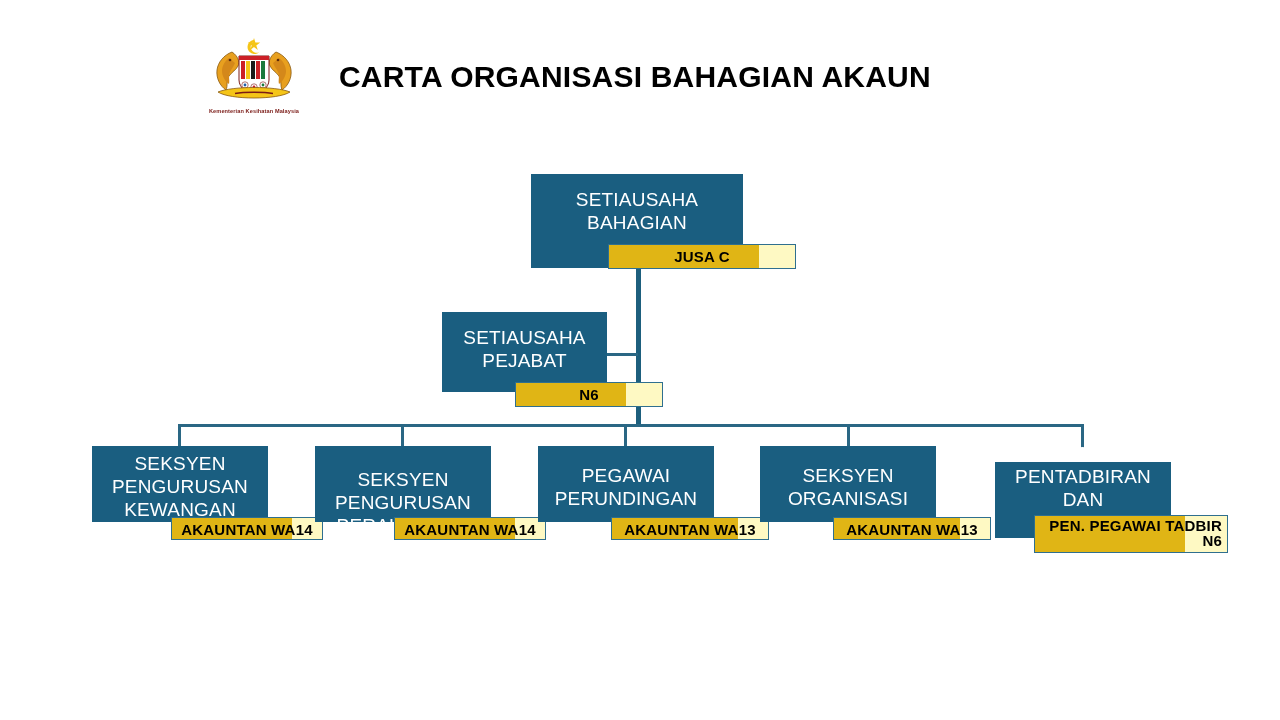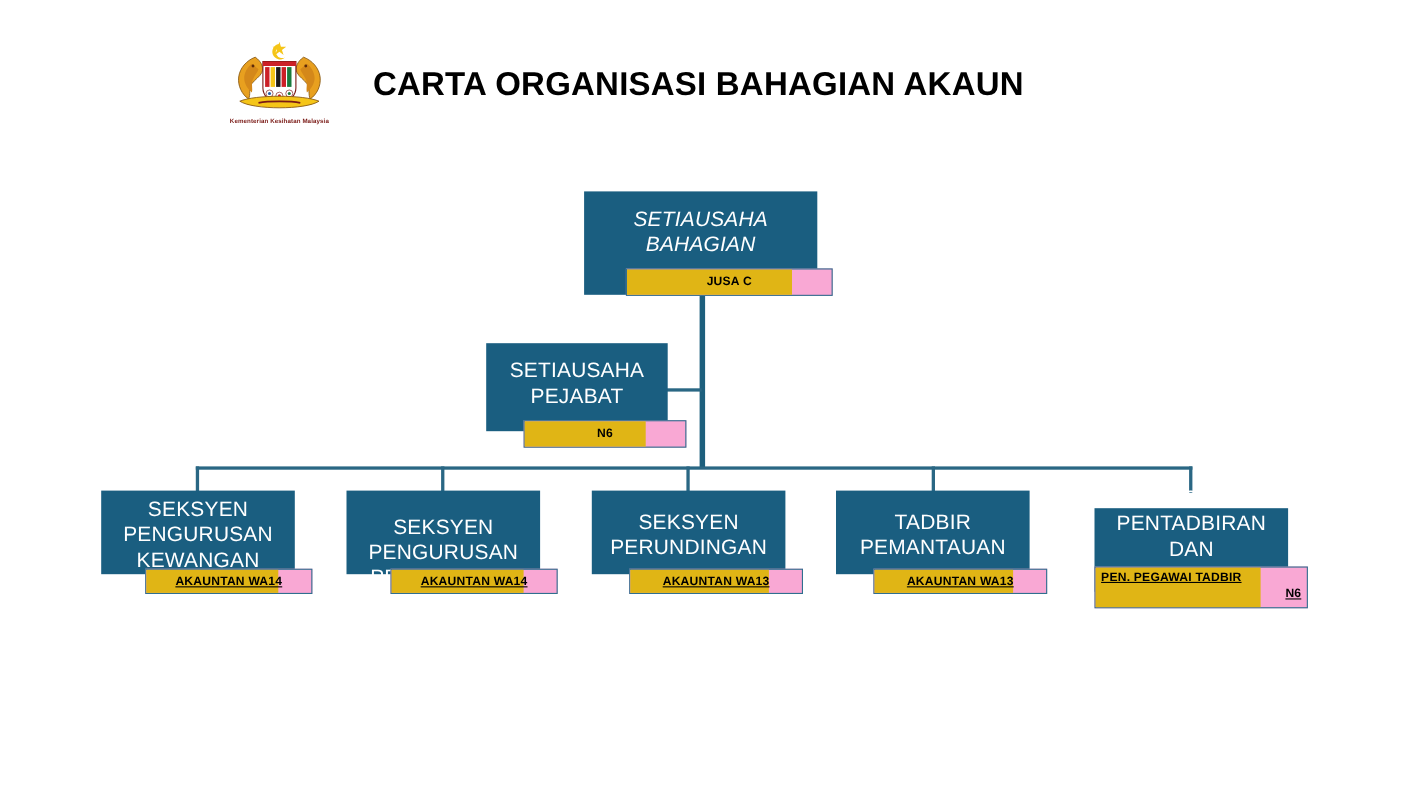--- a/index.html
+++ b/index.html
@@ -82,61 +82,62 @@
     display: block;
     width: 100%;
     font-size: 19px;
     line-height: 23px;
     font-weight: normal;
     color: #ffffff;
     letter-spacing: 0.2px;
   }
   .badge {
     position: absolute;
-    background: #f9a8d4;
+    background: #fef9c3;
     border: 1px solid #2f6f8f;
     box-sizing: border-box;
     color: #000000;
-    font-size: 11px;
+    font-size: 15px;
     font-weight: bold;
     line-height: 15px;
     letter-spacing: 0.2px;
     text-align: center;
     padding: 4px 6px;
+    margin-left: 39px;
   }
   .badge .badge-shade {
     position: absolute;
     left: 0;
     top: 0;
     bottom: 0;
     background: #e0b515;
     z-index: 0;
     pointer-events: none;
   }
   .badge .badge-text {
     position: relative;
     z-index: 1;
     display: block;
   }
 
   
   #node-setiausaha-bahagian { left: 531px; top: 174px; width: 212px; height: 94px; }
-  #node-setiausaha-bahagian .node-box { width: 212px; height: 94px; padding-top: 14px; font-style: italic; }
+  #node-setiausaha-bahagian .node-box { width: 212px; height: 94px; padding-top: 14px; }
   #node-setiausaha-bahagian .badge { left: 38px; top: 70px; width: 188px; height: 25px; }
   #node-setiausaha-bahagian .badge-shade { width: 150px; }
 
   
   #node-setiausaha-pejabat { left: 442px; top: 312px; width: 165px; height: 92px; }
   #node-setiausaha-pejabat .node-box { width: 165px; height: 80px; padding-top: 14px; }
   #node-setiausaha-pejabat .badge { left: 34px; top: 70px; width: 148px; height: 25px; }
   #node-setiausaha-pejabat .badge-shade { width: 110px; }
 
   
   .leaf .node-box { width: 176px; height: 64px; padding-top: 8px; }
-  .leaf .badge { top: 60px; height: 23px; text-decoration: underline; }
+  .leaf .badge { top: 60px; height: 23px; }
 
   #node-pengurusan-kewangan  { left: 92px;  top: 446px; }
   #node-pengurusan-kewangan  .node-box { height: 76px; padding-top: 6px; text-align: center; }
   #node-pengurusan-kewangan  .badge { left: 40px; top: 71px; width: 152px; }
   #node-pengurusan-kewangan  .badge-shade { width: 120px; }
 
   #node-pengurusan-perakaunan { left: 315px; top: 446px; }
   #node-pengurusan-perakaunan .node-box { height: 76px; padding-top: 22px; }
   #node-pengurusan-perakaunan .badge { left: 40px; top: 71px; width: 152px; }
   #node-pengurusan-perakaunan .badge-shade { width: 120px; }
@@ -258,42 +259,42 @@
       <span class="node-title">SEKSYEN PENGURUSAN PERAKAUNAN</span>
     </div>
     <div class="badge">
       <span class="badge-shade"></span>
       <span class="badge-text">AKAUNTAN WA14</span>
     </div>
   </div>
 
   <div class="node leaf" id="node-perundingan">
     <div class="node-box">
-      <span class="node-title">SEKSYEN PERUNDINGAN</span>
+      <span class="node-title">PEGAWAI PERUNDINGAN</span>
     </div>
     <div class="badge">
       <span class="badge-shade"></span>
       <span class="badge-text">AKAUNTAN WA13</span>
     </div>
   </div>
 
   <div class="node leaf" id="node-pemantauan">
     <div class="node-box">
-      <span class="node-title">TADBIR PEMANTAUAN</span>
+      <span class="node-title">SEKSYEN ORGANISASI</span>
     </div>
     <div class="badge">
       <span class="badge-shade"></span>
       <span class="badge-text">AKAUNTAN WA13</span>
     </div>
   </div>
 
   <div class="node leaf" id="node-pentadbiran">
     <div class="node-box">
       <span class="node-title">SEKSYEN PENTADBIRAN DAN</span>
     </div>
     <div class="badge">
       <span class="badge-shade"></span>
-      <span class="badge-text" style="text-align:left;">PEN. PEGAWAI TADBIR</span>
+      <span class="badge-text" style="text-align:right;">PEN. PEGAWAI TADBIR</span>
       <span class="badge-text" style="text-align:right;">N6</span>
     </div>
   </div>
 
 </div>
 
 </body></html>

